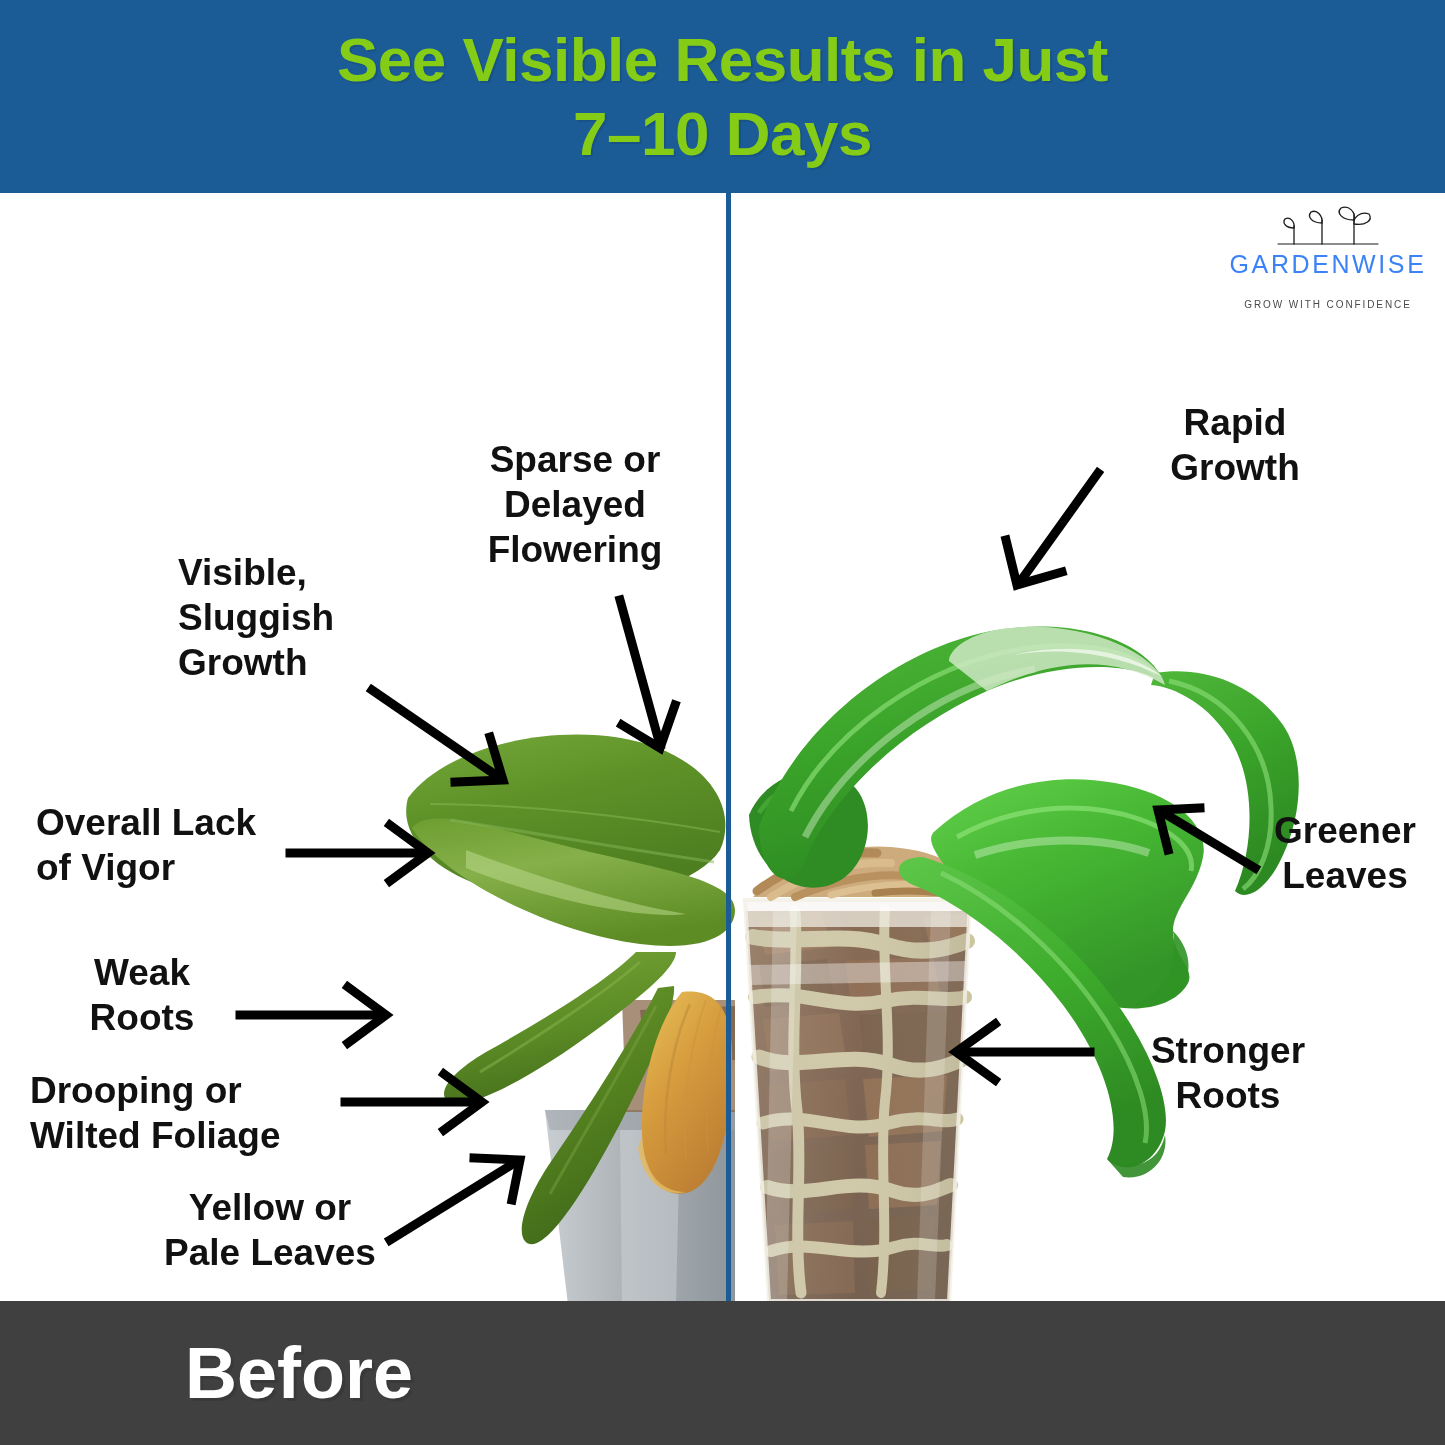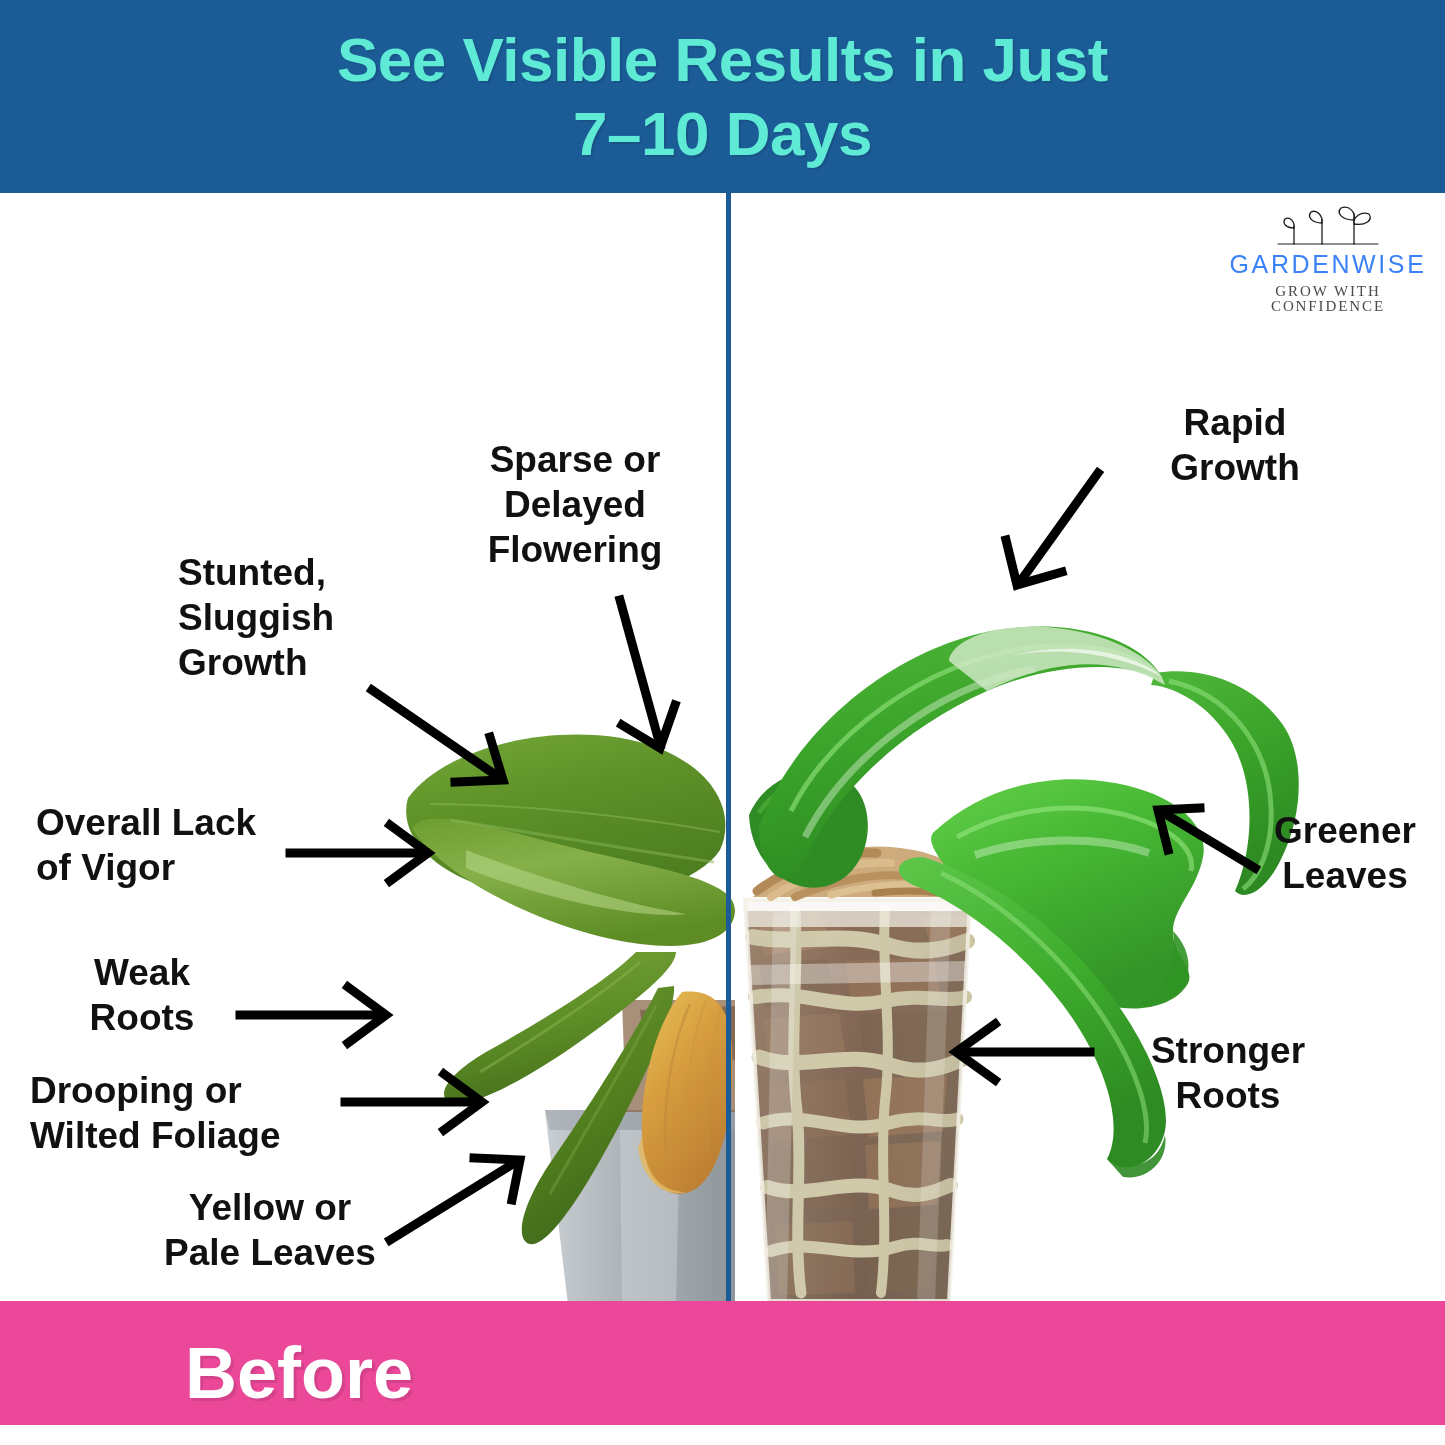--- a/index.html
+++ b/index.html
@@ -24,21 +24,21 @@
     left: 0; top: 0;
     width: 1445px;
     height: 193px;
     background: #1b5c96;
     display: flex;
     flex-direction: column;
     align-items: center;
     justify-content: center;
   }
   .header-title {
-    color: #5eead4;
+    color: #84cc16;
     font-family: "Liberation Sans", sans-serif;
     font-weight: bold;
     font-size: 62px;
     line-height: 1.18;
     letter-spacing: -0.5px;
     text-align: center;
     text-shadow: 2px 2px 0 rgba(0,0,0,0.10);
     white-space: pre-line;
     margin: 0;
   }
@@ -57,22 +57,22 @@
     width: 5px;
     height: 1108px;
     background: #1b5c96;
   }
 
   
   .footer-bar {
     position: absolute;
     left: 0; top: 1301px;
     width: 1445px;
-    height: 124px;
-    background: #ec4899;
+    height: 144px;
+    background: #404040;
   }
   .footer-label {
     position: absolute;
     top: 28px;
     color: #ffffff;
     font-family: "Liberation Sans", sans-serif;
     font-weight: bold;
     font-size: 72px;
     line-height: 88px;
     text-shadow: 3px 3px 0 rgba(0,0,0,0.10);
@@ -90,25 +90,25 @@
   .logo-mark { display: block; margin: 0 auto 2px auto; }
   .logo-name {
     font-family: "Liberation Sans", sans-serif;
     font-size: 25px;
     letter-spacing: 2.6px;
     color: #3b82f6;
     font-weight: 400;
     line-height: 1;
   }
   .logo-tag {
-    font-family: Liberation Serif, serif;
-    font-size: 15px;
+    font-family: Liberation Sans, sans-serif;
+    font-size: 10px;
     letter-spacing: 1.9px;
     color: #4a4a4a;
-    margin-top: 7px;
+    margin-top: 23px;
     line-height: 1;
   }
 
   
   .callout {
     position: absolute;
     color: #111111;
     font-family: "Liberation Sans", sans-serif;
     font-weight: bold;
     font-size: 37px;
@@ -370,21 +370,21 @@
         <line x1="1090" y1="1052" x2="960" y2="1052"></line>
         <polyline points="995,1024 956,1052 995,1080"></polyline>
       </g>
     </g>
   </svg>
 
   <div class="callout center" style="left:455px; top:437px; width:240px;">Sparse or
 Delayed
 Flowering</div>
 
-  <div class="callout left" style="left:178px; top:550px; width:260px;">Stunted,
+  <div class="callout left" style="left:178px; top:550px; width:260px;">Visible,
 Sluggish
 Growth</div>
 
   <div class="callout left" style="left:36px; top:800px; width:300px;">Overall Lack
 of Vigor</div>
 
   <div class="callout center" style="left:62px; top:950px; width:160px;">Weak
 Roots</div>
 
   <div class="callout left" style="left:30px; top:1068px; width:320px;">Drooping or

